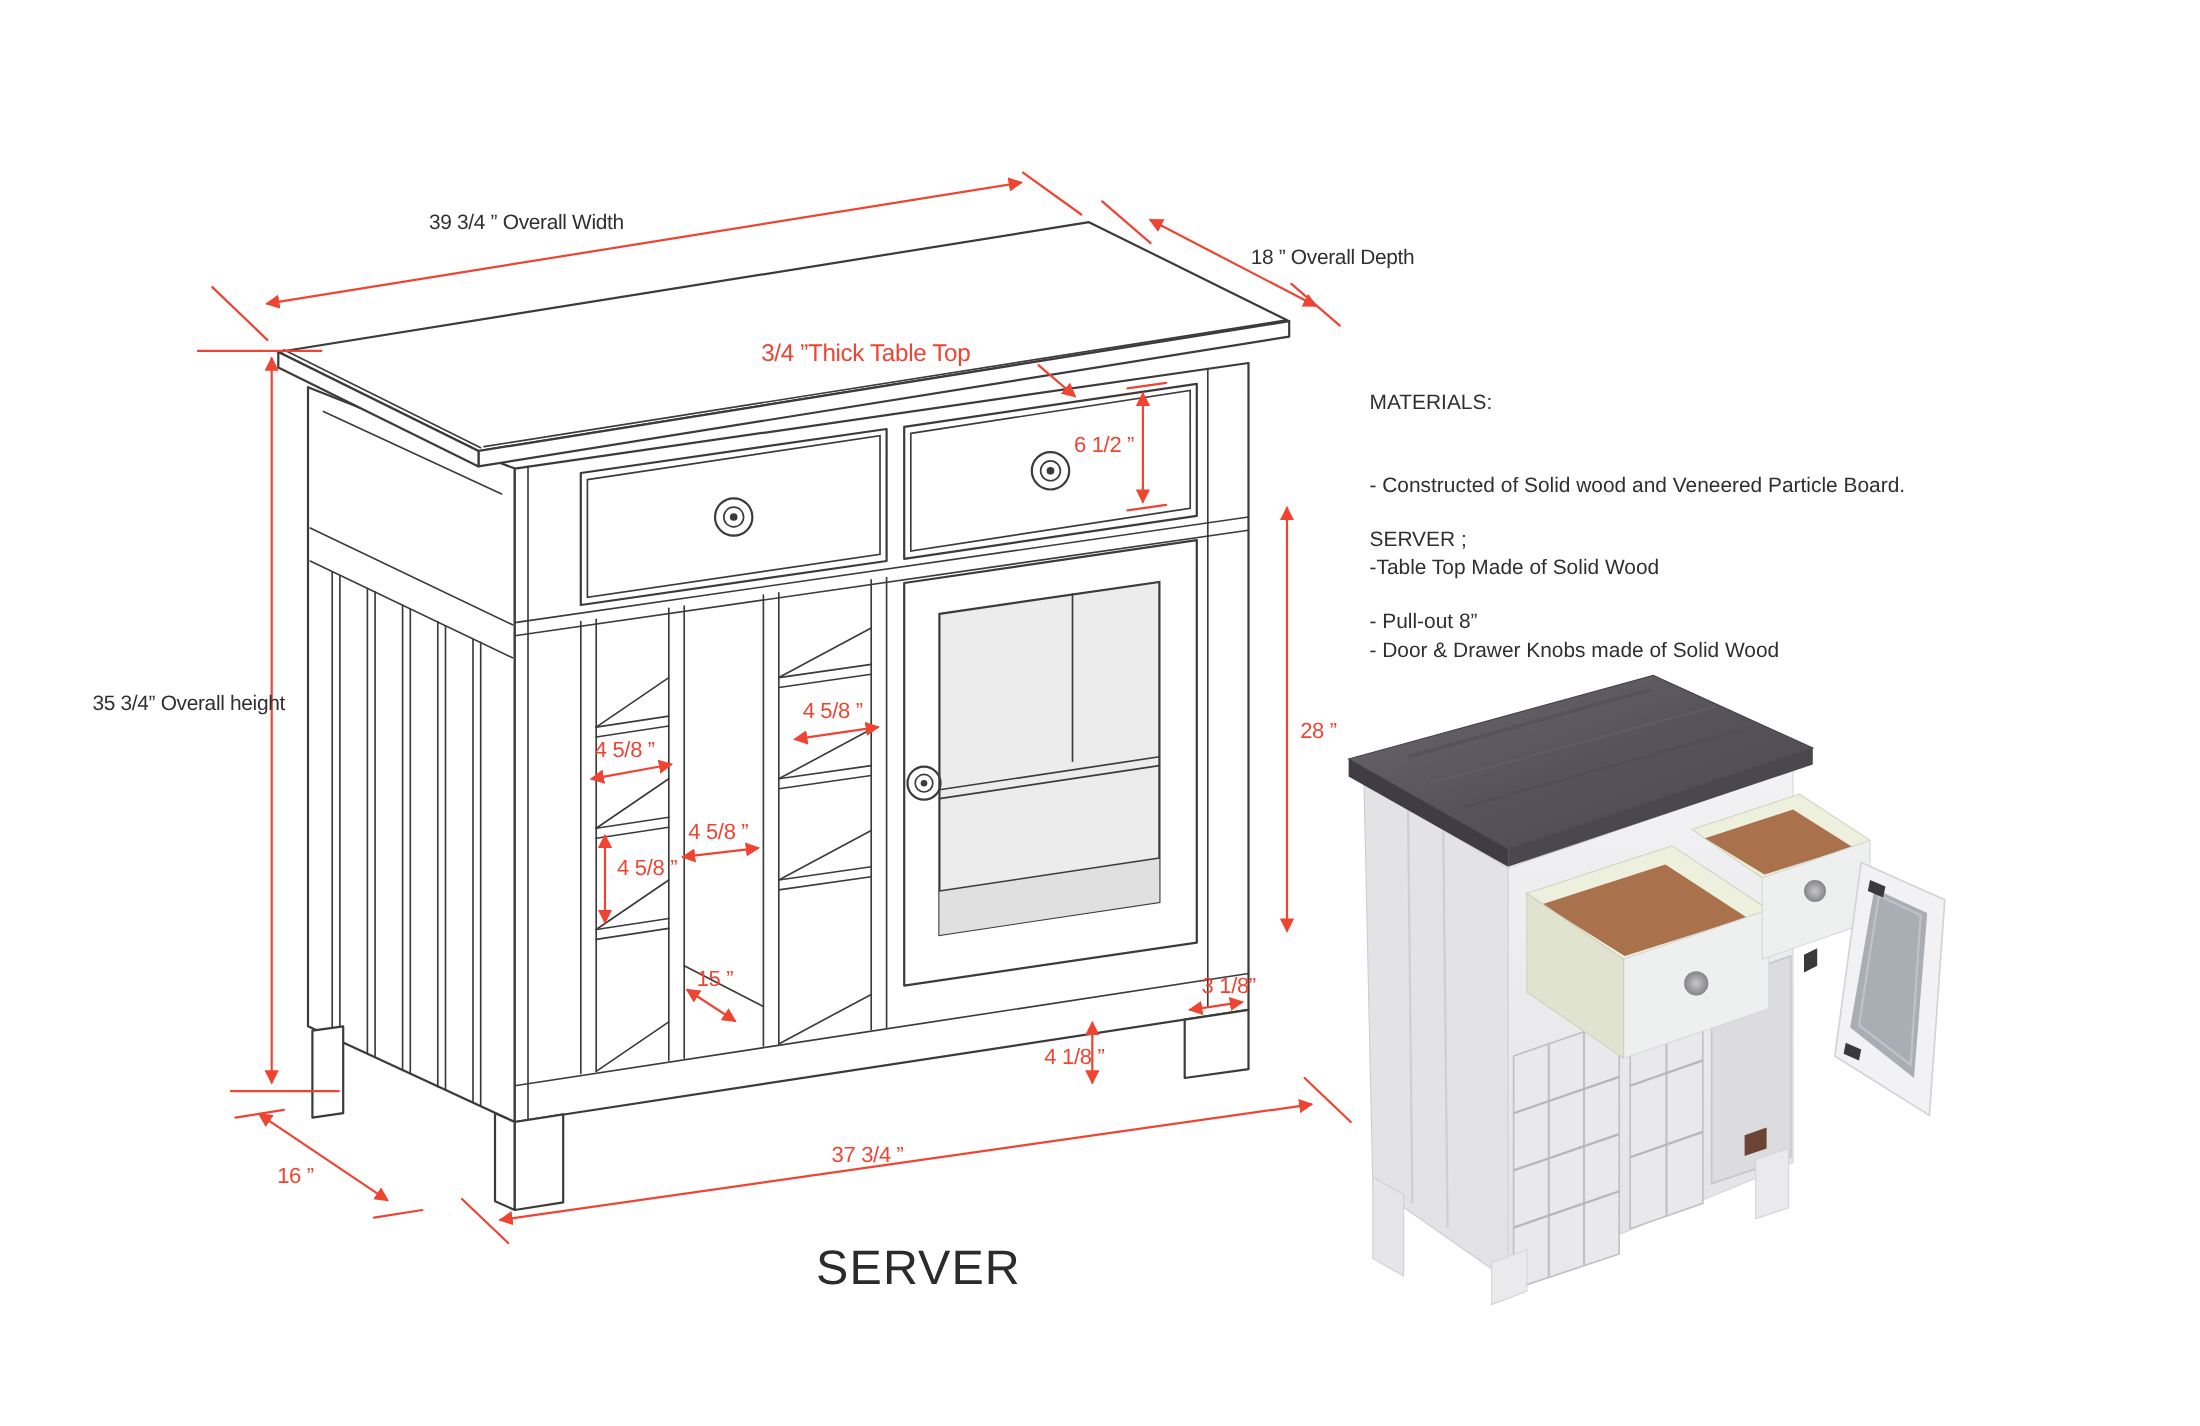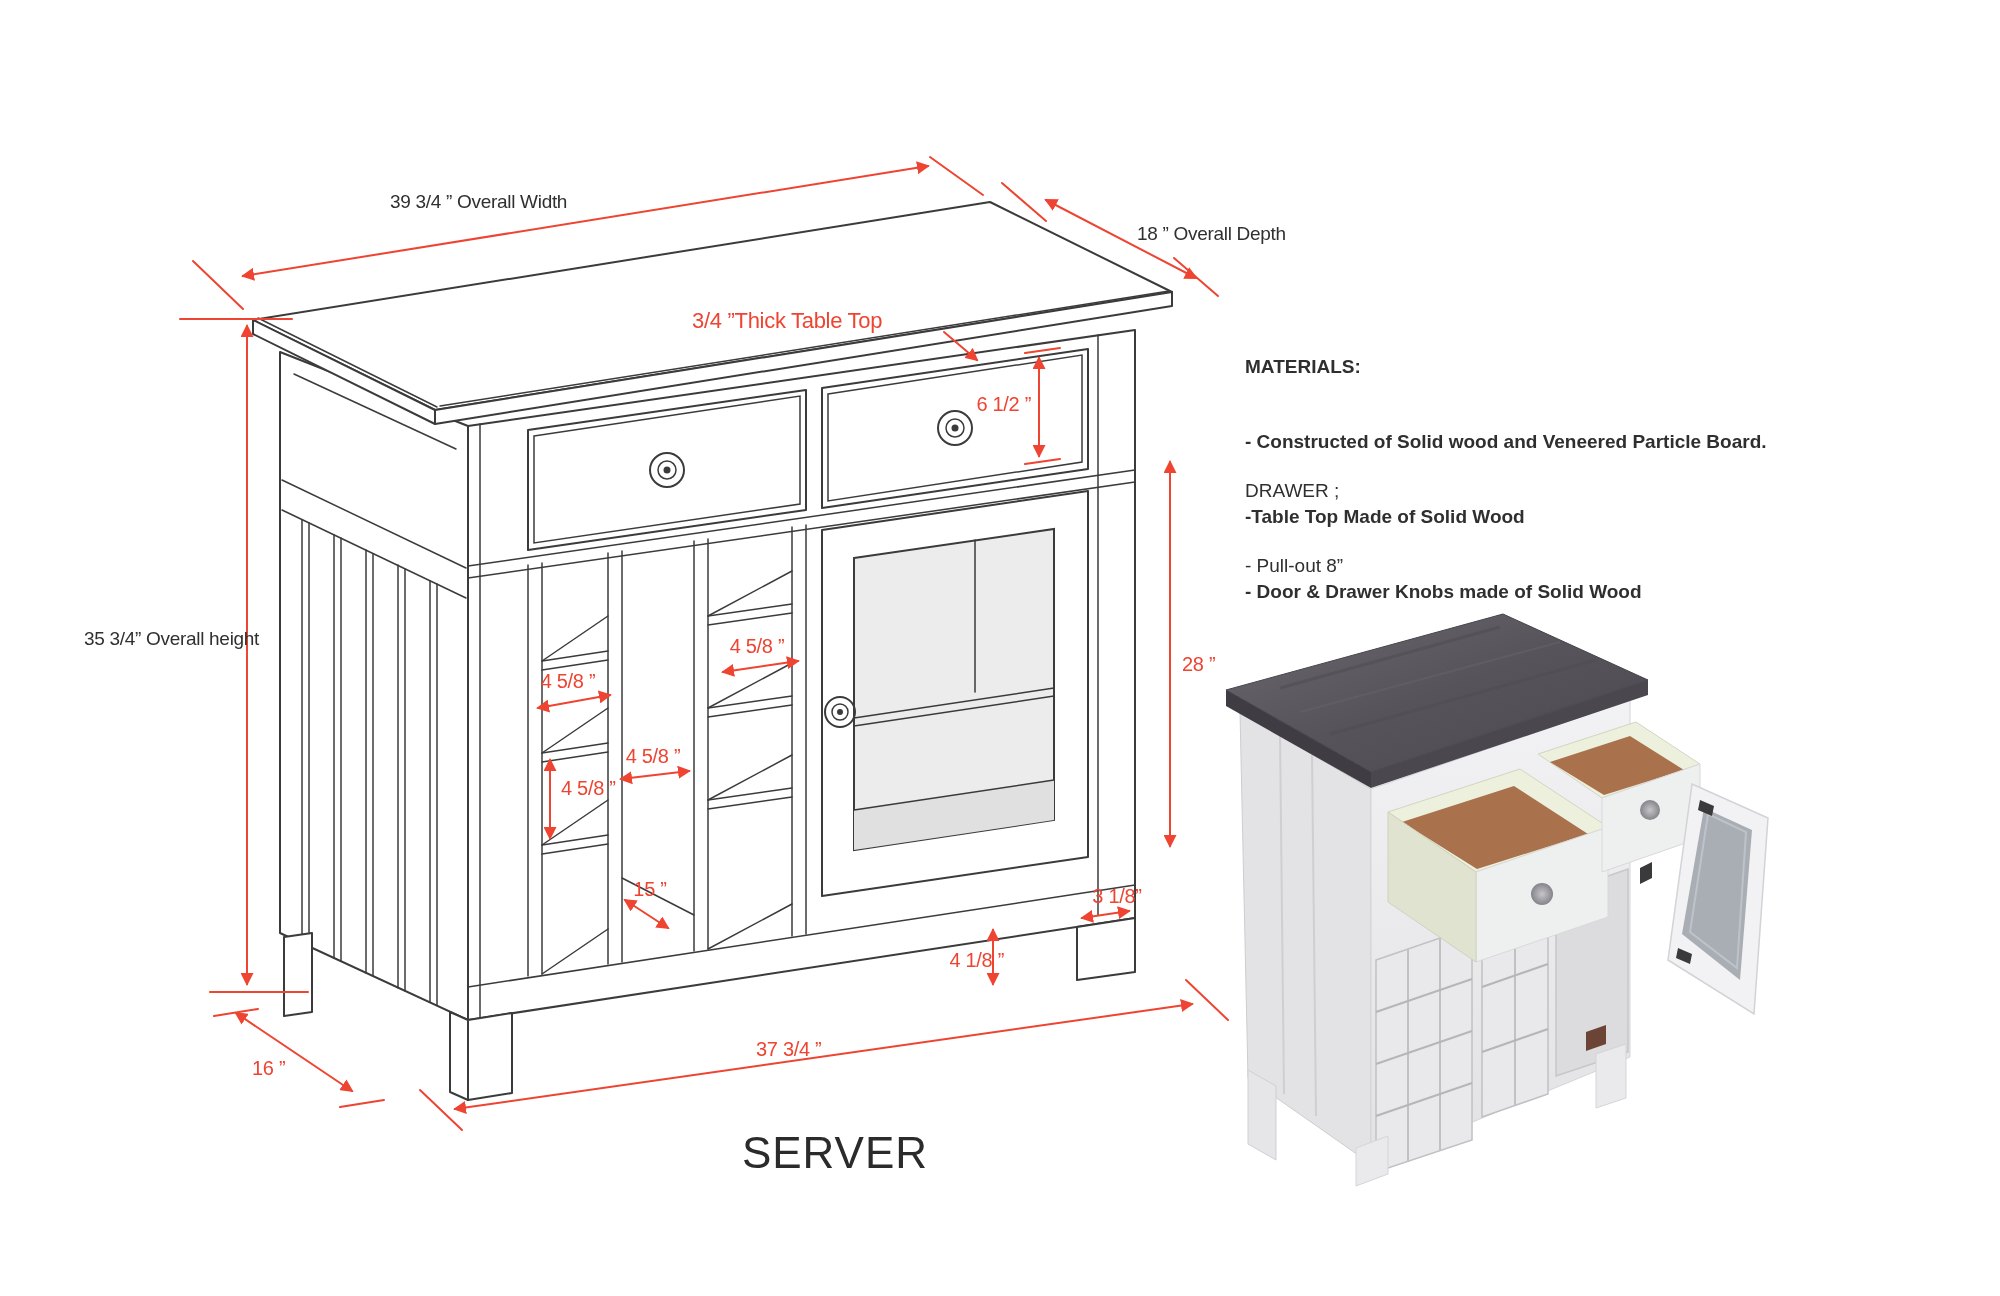--- a/index.html
+++ b/index.html
@@ -8,21 +8,21 @@
   #stage{position:absolute;left:0;top:12px;width:1780px;height:1296px;}
   svg text{font-family:"Liberation Sans",sans-serif;}
   .dk{fill:#303030;font-size:19px;letter-spacing:-0.3px;}
   .rd{fill:#ee4431;font-size:20px;letter-spacing:-0.3px;}
   .bl{stroke:#3b3b3b;stroke-width:2;fill:none;stroke-linecap:round;stroke-linejoin:round;}
   .bt{stroke:#3b3b3b;stroke-width:1.5;fill:none;stroke-linecap:round;}
   .wf{fill:#ffffff;stroke:#3b3b3b;stroke-width:2;stroke-linejoin:round;}
   .rl{stroke:#ee4431;stroke-width:2;fill:none;stroke-linecap:round;}
   .note-block{position:absolute;font-size:19px;line-height:25px;color:#2f2f2f;white-space:pre;}
   .note-block .t{font-size:19px;}
-  #materials{left:1245px;top:292px;font-weight:bold;}
+  #materials{left:1245px;top:292px;}
   #drawer-info{left:1245px;top:416px;}
   #server-title{position:absolute;left:680px;top:1116px;width:310px;text-align:center;
     font-size:44px;color:#2b2b2b;letter-spacing:1px;}
 </style>
 </head>
 <body>
 
 <div id="stage">
 
 <svg width="2000" height="1296" viewBox="0 0 2000 1296" xmlns="http://www.w3.org/2000/svg">
@@ -318,19 +318,19 @@
 
   
   <div id="materials" class="note-block">
     <div class="t">MATERIALS:</div>
     <div>- Constructed of Solid wood and Veneered Particle Board.</div>
     <div>-Table Top Made of Solid Wood</div>
     <div>- Door &amp; Drawer Knobs made of Solid Wood</div>
   </div>
 
   <div id="drawer-info" class="note-block">
-    <div class="t">DRAWER ;</div>
+    <div class="t">SERVER ;</div>
     <div>- Pull-out 8”</div>
   </div>
 
   <div id="server-title">SERVER</div>
 
 </div>
 
 </body></html>

